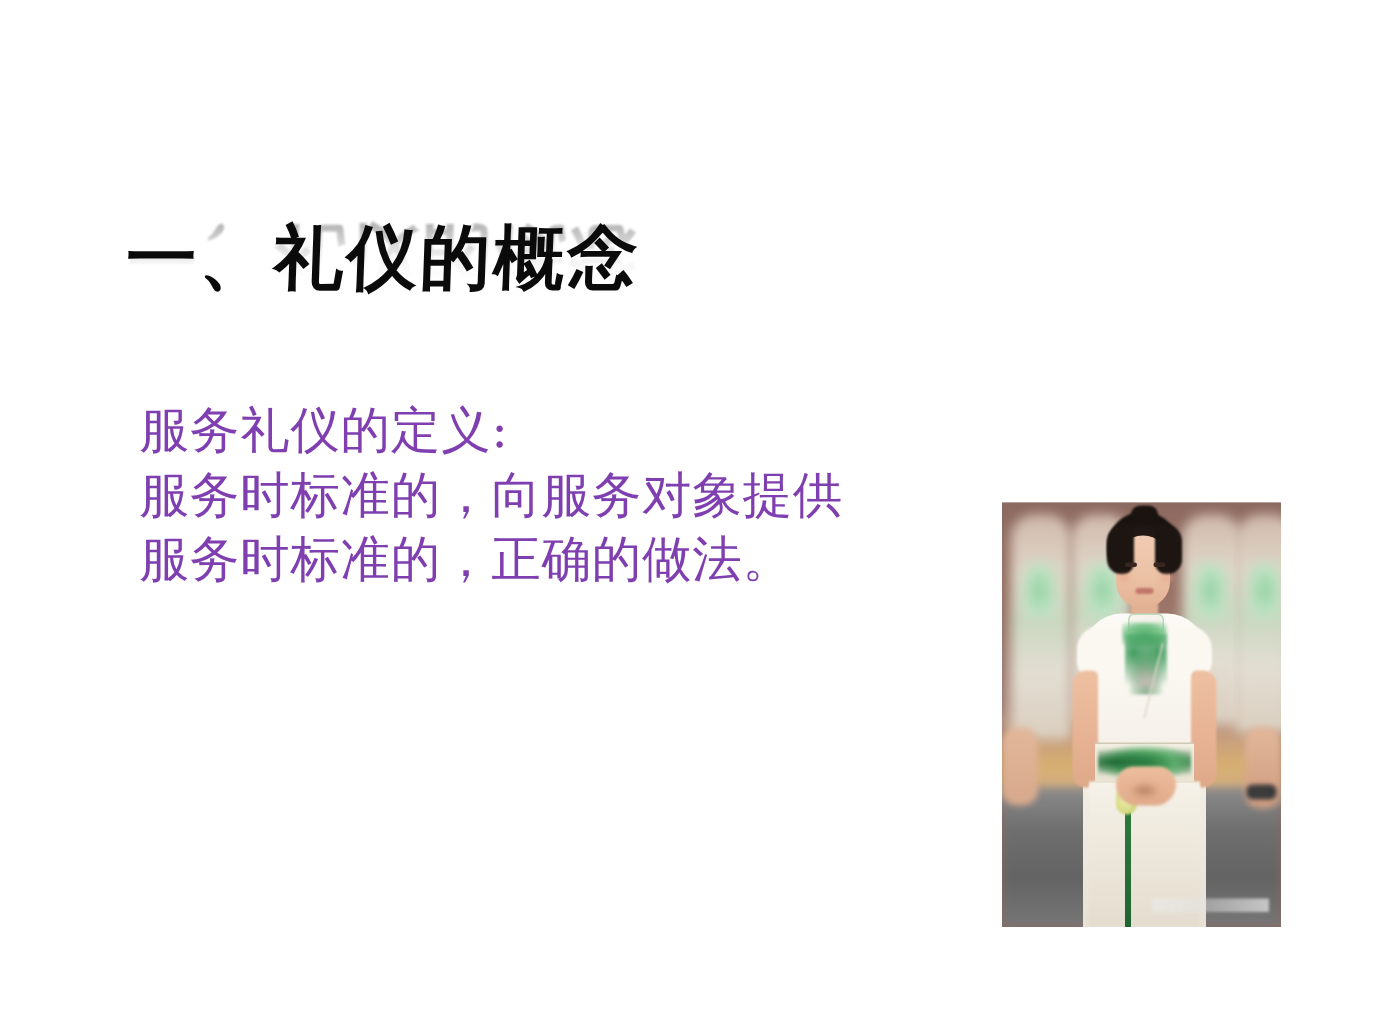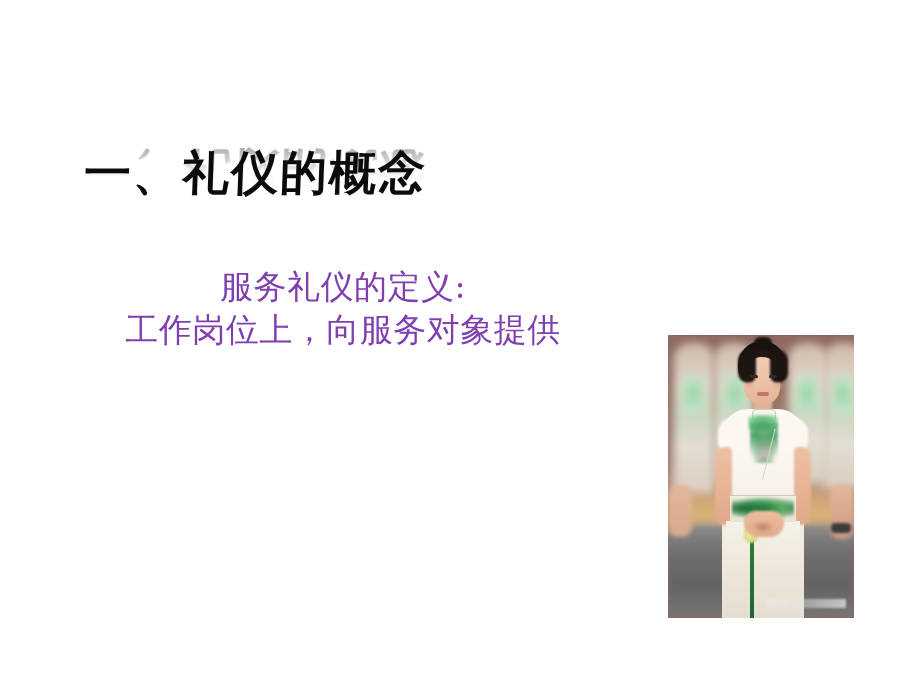--- a/index.html
+++ b/index.html
@@ -58,21 +58,20 @@
     filter: blur(0.6px);
     pointer-events: none;
   }
 
   
   #body-block {
     position: absolute;
     left: 93px;
     top: 265px;
     width: 500px;
-    text-align: center;
   }
   .body-line {
     font-family: "DejaVu Serif", "Liberation Serif", serif;
     font-size: 33px;
     line-height: 43px;
     color: #7F3FB0;
     white-space: pre;
     letter-spacing: 0.5px;
   }
   .body-line.indent {
@@ -306,21 +305,22 @@
 
 <div id="slide">
 
   <div id="title-block">
     <div id="slide-title">一、礼仪的概念</div>
     <div id="slide-title-reflection">一、礼仪的概念</div>
   </div>
 
   <div id="body-block">
     <div class="body-line">服务礼仪的定义:</div>
-    <div class="body-line">工作岗位上，向服务对象提供</div>
+    <div class="body-line">服务时标准的，向服务对象提供</div>
+    <div class="body-line">服务时标准的，正确的做法。</div>
   </div>
 
   <div id="photo">
     <div class="ph-layer" id="ph-bg-top"></div>
     <div class="ph-layer" id="ph-bg-mid"></div>
     <div class="ph-layer" id="ph-bg-bot"></div>
 
     <div class="ph-layer ph-model" id="ph-model-a"></div>
     <div class="ph-layer ph-model" id="ph-model-b"></div>
     <div class="ph-layer ph-model" id="ph-model-c"></div>

